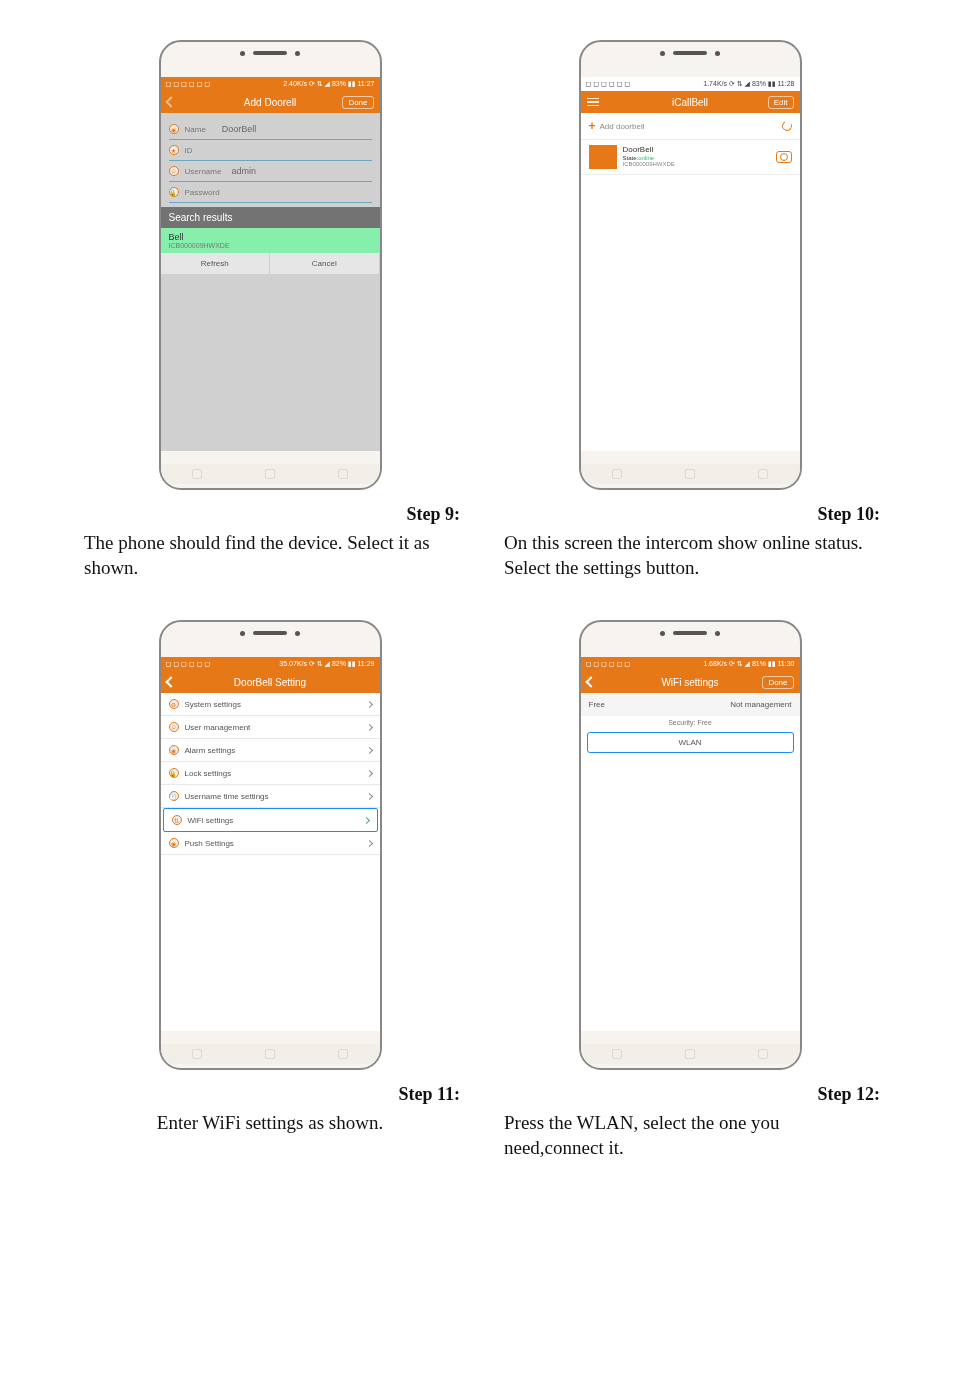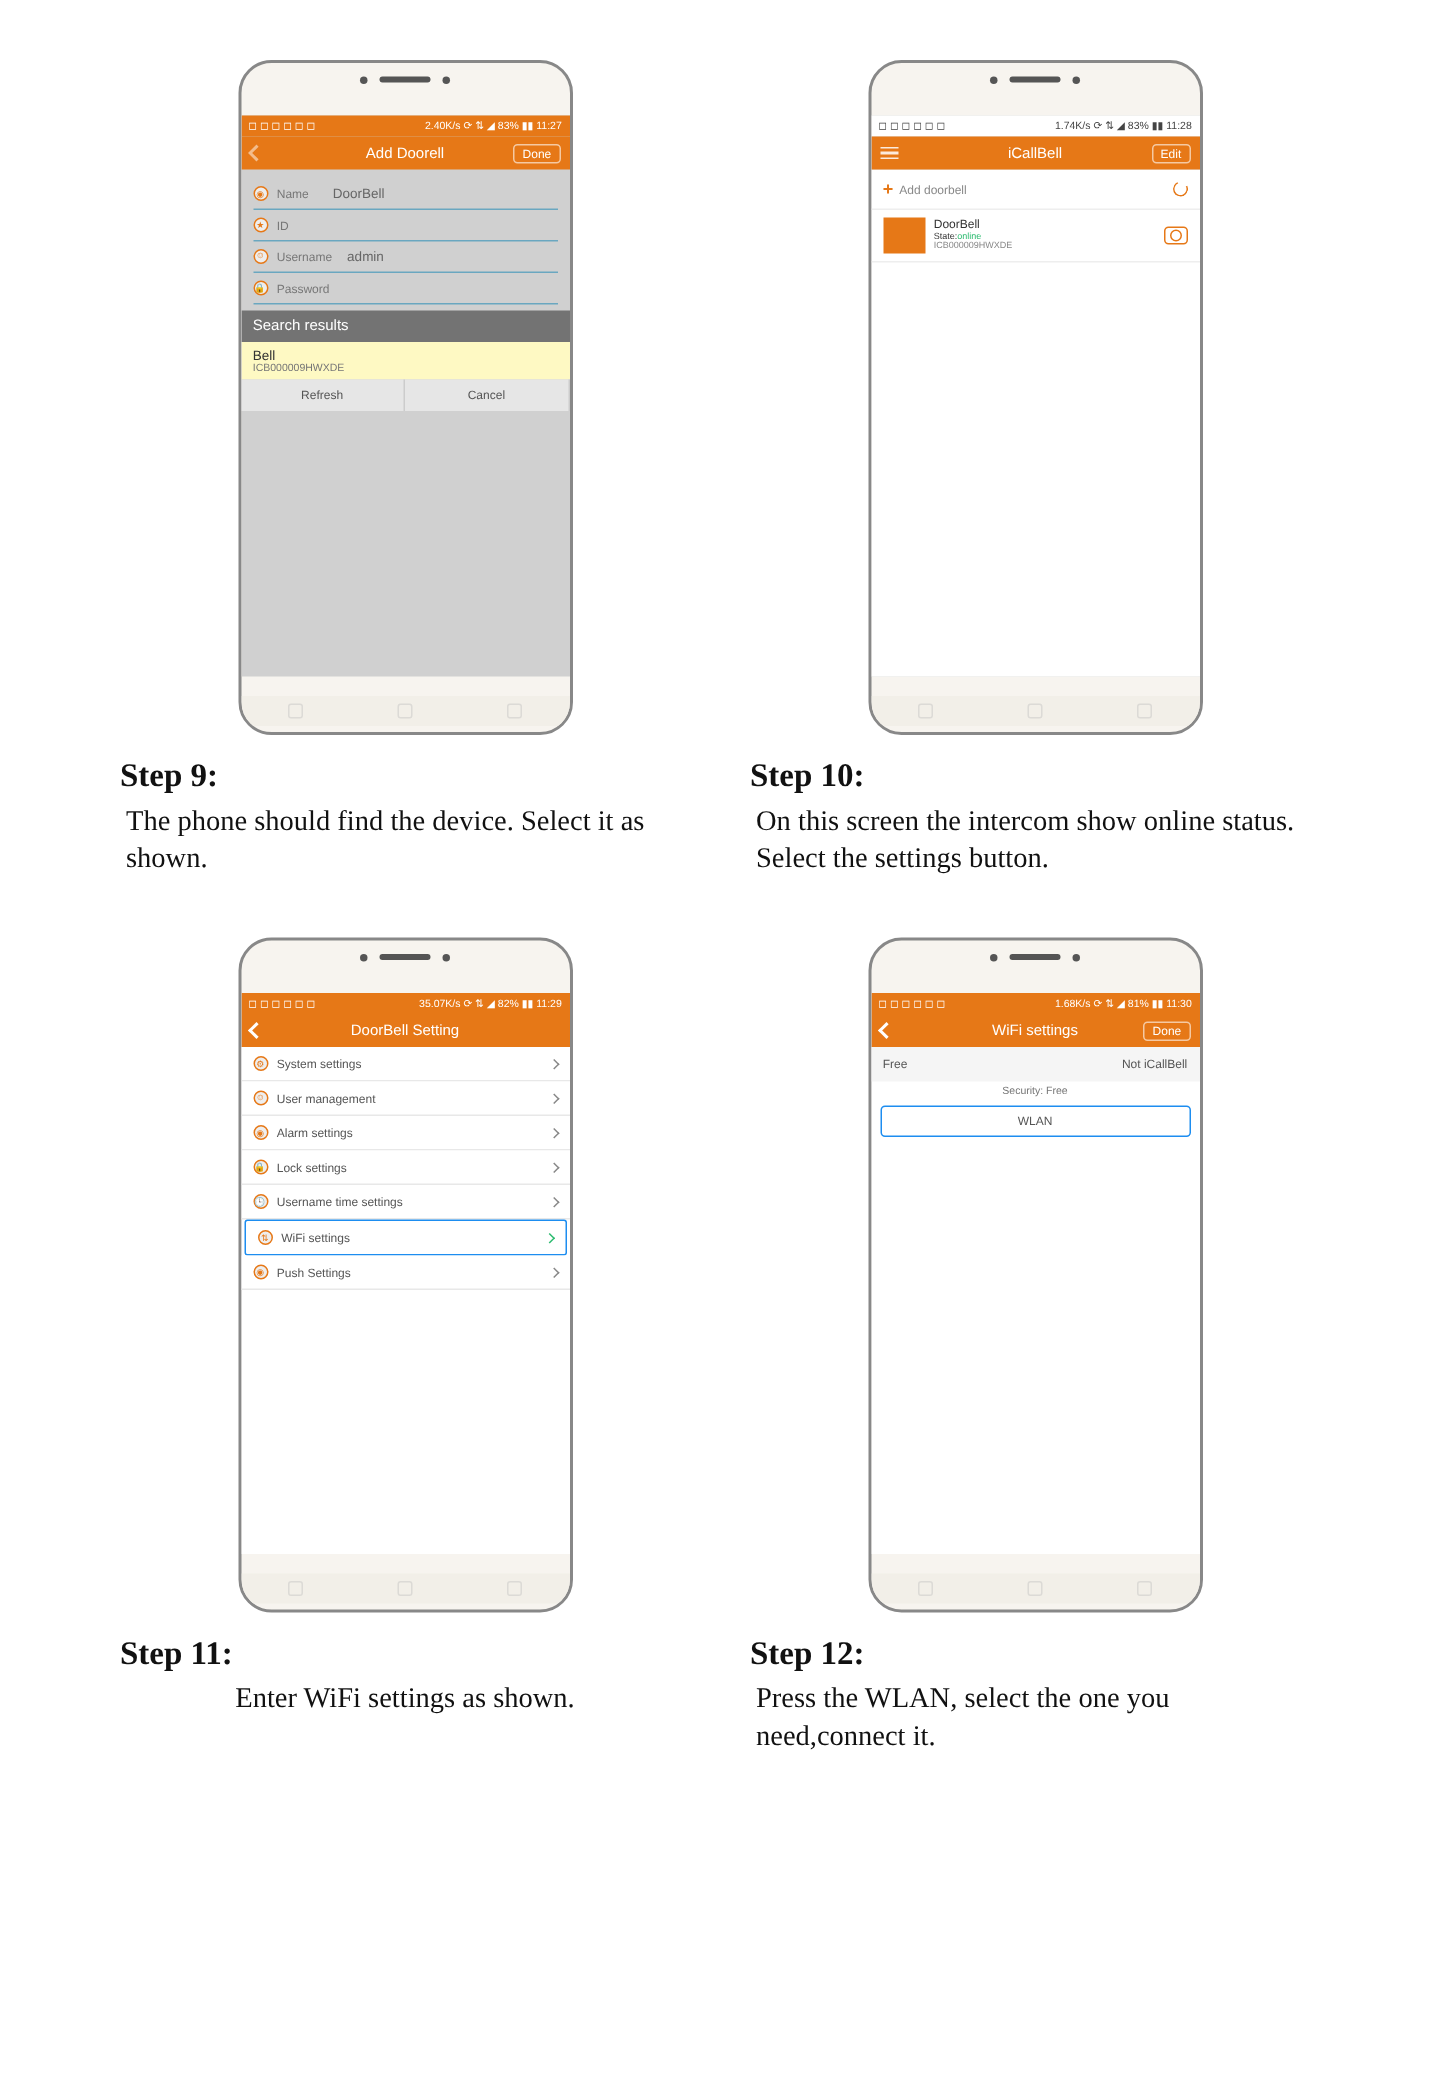--- a/index.html
+++ b/index.html
@@ -26,21 +26,21 @@
   .done-btn { border: 1px solid rgba(255,255,255,0.6); border-radius: 3px; color: #fff; font-size: 8px; padding: 1px 5px; background: transparent; z-index: 2; }
   .menu-icon { display: flex; flex-direction: column; gap: 2px; z-index: 2; }
   .menu-icon span { width: 12px; height: 1.5px; background: rgba(255,255,255,0.85); }
 
   
   .form-area { background: #d0d0d0; padding: 6px 8px 0; }
   .form-row { display: flex; align-items: center; gap: 6px; border-bottom: 1px solid #6aa7c0; padding: 5px 0; color: #777; font-size: 8px; }
   .ficon { width: 10px; height: 10px; border: 1px solid #e67817; border-radius: 50%; display: inline-flex; align-items: center; justify-content: center; font-size: 6px; color: #e67817; background: #eee; flex-shrink: 0; }
   .fval { color: #666; font-size: 9px; }
   .search-bar { background: #737373; color: #fff; padding: 5px 8px; font-size: 10px; margin: 4px -8px 0; }
-  .result-item { background: #fef9c3; color: #333; padding: 4px 8px; margin: 0 -8px; }
+  .result-item { background: #86efac; color: #333; padding: 4px 8px; margin: 0 -8px; }
   .result-item .rid { font-size: 7px; color: #777; }
   .btn-row { display: flex; margin: 0 -8px; }
   .btn-row .half { flex: 1; background: #e6e6e6; color: #555; text-align: center; padding: 6px 0; font-size: 8px; border-right: 1px solid #ccc; }
 
   
   .white-body { background: #fff; flex: 1; color: #333; }
   .addline { display: flex; align-items: center; justify-content: space-between; padding: 6px 8px; border-bottom: 1px solid #eee; font-size: 8px; color: #888; }
   .plus-icon { color: #e67817; font-weight: bold; font-size: 12px; }
   .refresh-icon { width: 10px; height: 10px; border: 1.5px solid #e67817; border-radius: 50%; border-top-color: transparent; transform: rotate(20deg); }
   .dev-row { display: flex; align-items: center; gap: 6px; padding: 5px 8px; border-bottom: 1px solid #eee; }
@@ -54,21 +54,21 @@
   .setrow.hi { border: 1px solid #1d8df0; margin: 0 2px; border-radius: 2px; }
   .chev { width: 5px; height: 5px; border-right: 1.5px solid #888; border-top: 1.5px solid #888; transform: rotate(45deg); margin-left: auto; }
 
   
   .net-row { background: #f5f5f5; color: #555; font-size: 8px; padding: 7px 8px; display: flex; justify-content: space-between; }
   .sec-row { text-align: center; font-size: 7px; color: #777; padding: 3px 0; }
   .wlan-box { margin: 3px 6px; border: 1px solid #1d8df0; border-radius: 3px; text-align: center; padding: 5px 0; color: #555; font-size: 8px; }
 
   
   .cap { text-align: left; margin-top: 14px; width: 100%; }
-  .cap .step-title { font-family: "Times New Roman", serif; font-size: 22px; font-weight: bold; text-align: left; margin-bottom: 6px; display: block; }
+  .cap .step-title { font-family: "Times New Roman", serif; font-size: 18px; font-weight: bold; text-align: right; margin-bottom: 6px; display: block; }
   .cap .desc { font-family: "Times New Roman", serif; font-size: 19px; line-height: 1.3; text-align: left; padding: 0 4px; }
 </style>
 </head>
 <body>
 
 <div class="page">
 
   <div class="step-block">
     <div class="phone">
       <div class="speaker-row">
@@ -263,21 +263,21 @@
           <span>1.68K/s ⟳ ⇅ ◢ 81% ▮▮ 11:30</span>
         </div>
         <div class="titlebar">
           <span class="back-chevron"></span>
           <span class="title">WiFi settings</span>
           <button class="done-btn">Done</button>
         </div>
         <div class="white-body">
           <div class="net-row">
             <span>Free</span>
-            <span>Not iCallBell</span>
+            <span>Not management</span>
           </div>
           <div class="sec-row">Security: Free</div>
           <div class="wlan-box">WLAN</div>
         </div>
       </div>
       <div class="navbar">
           <span class="nav-icn"></span>
           <span class="nav-icn"></span>
           <span class="nav-icn"></span>
         </div>

